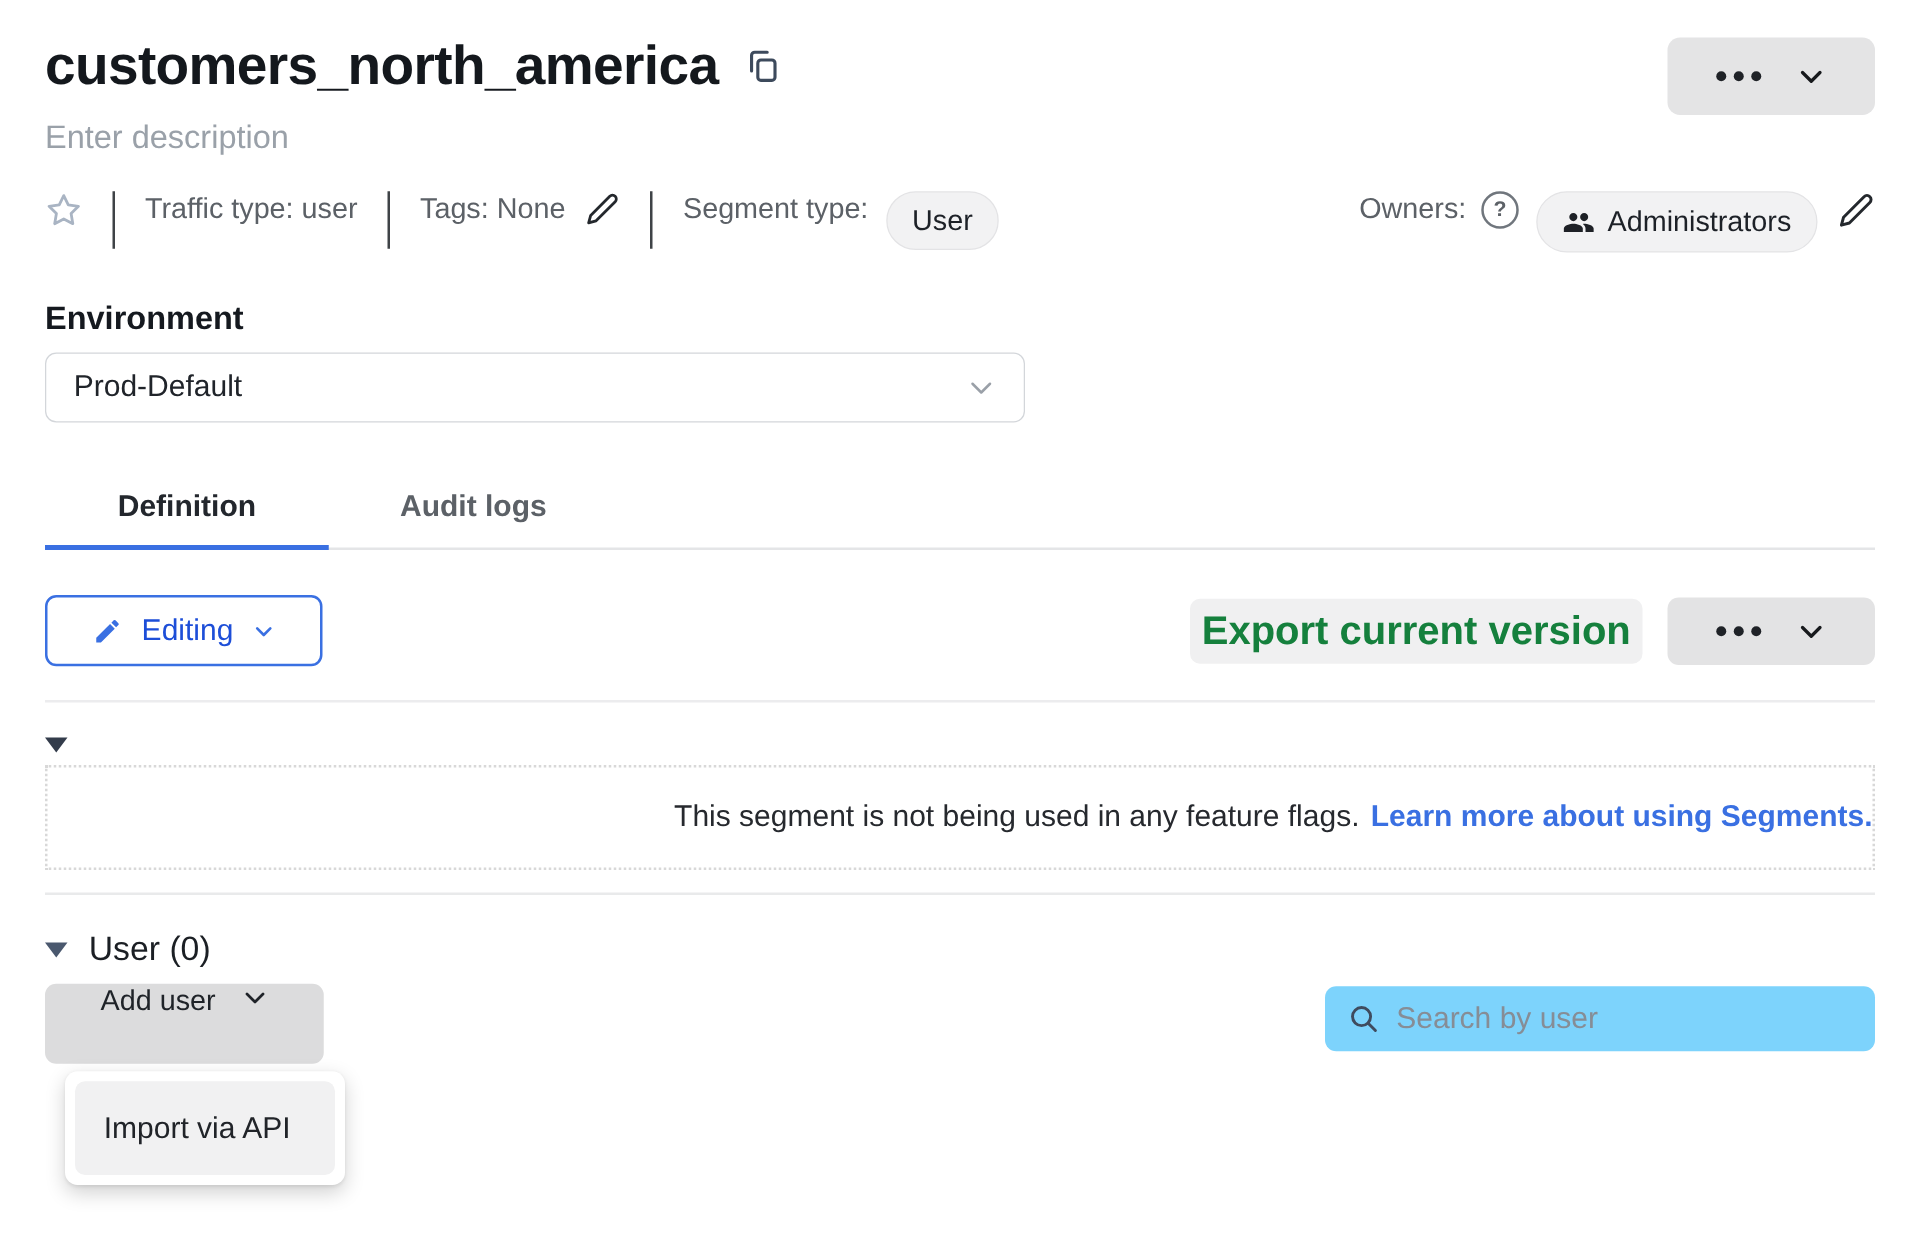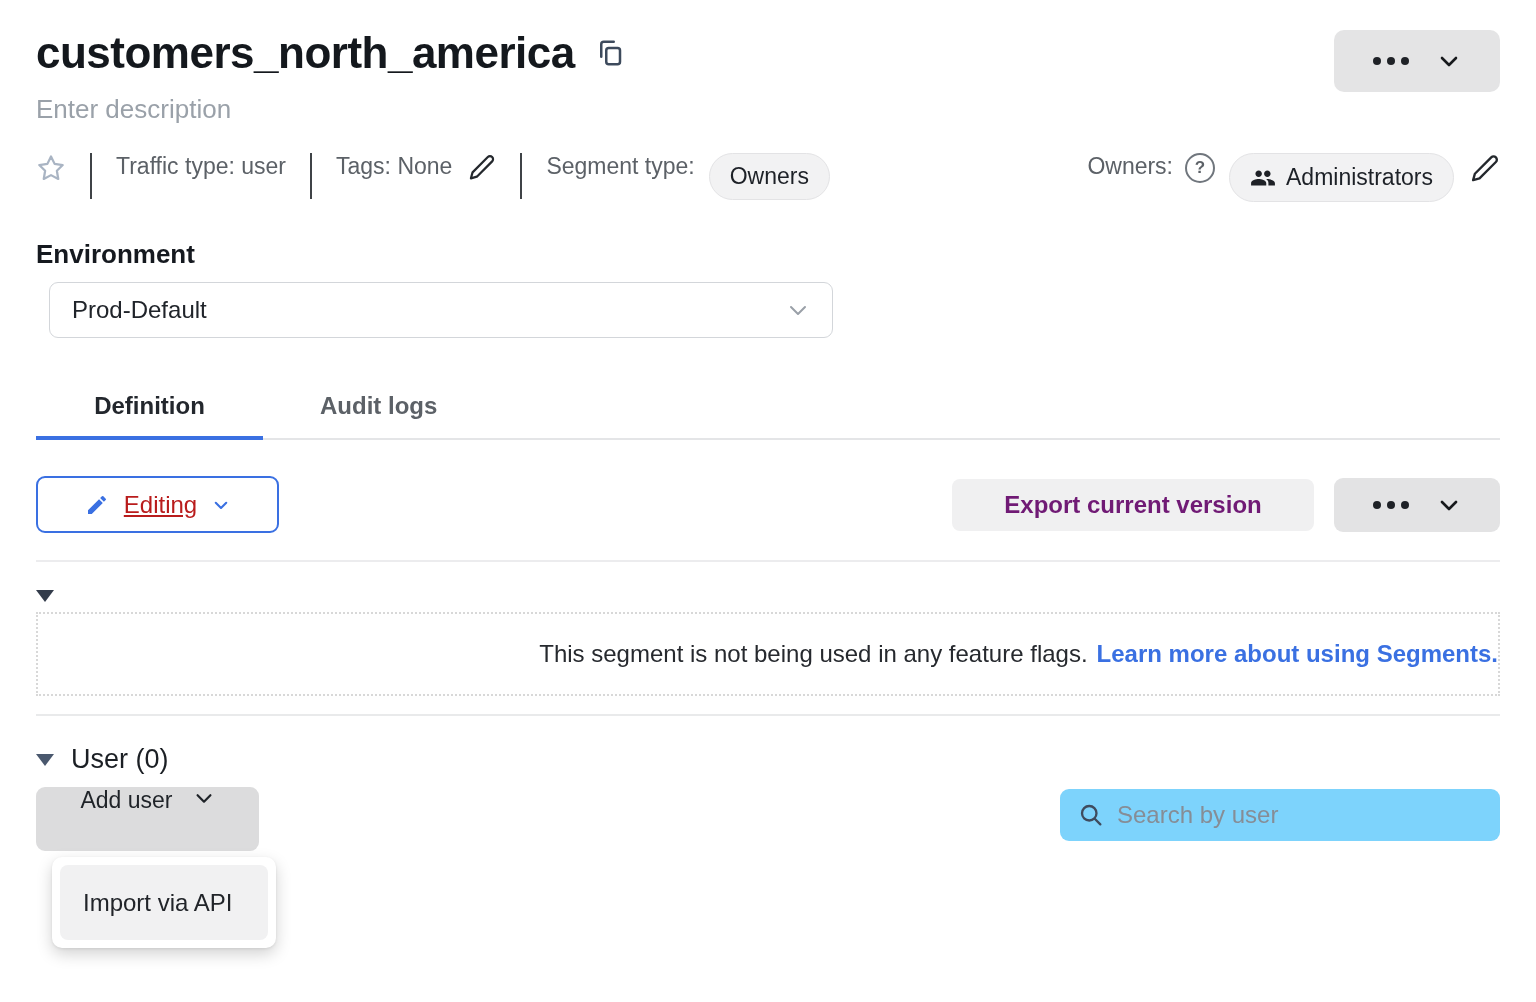--- a/index.html
+++ b/index.html
@@ -29,39 +29,39 @@
   .seg-pill { margin-left:14px; }
   .spacer { flex:1; }
   .help-btn { background:none; border:none; cursor:pointer; margin:0 14px 0 12px; display:inline-flex;
     width:30px; height:30px; border-radius:50%; border:2px solid #70767d; color:#5c6167;
     font-size:17px; align-items:center; justify-content:center; font-weight:700; }
   .owners-pill { padding:10px 20px; cursor:pointer; }
 
   
   .env-label { margin-top:36px; font-size:26px; font-weight:700; color:#15191f; }
   .select { margin-top:12px; width:784px; height:56px; border:1px solid #d3d6da; border-radius:9px;
-    display:flex; align-items:center; justify-content:space-between; padding:0 22px; cursor:pointer; background:#fff;margin-left:13px; }
+    display:flex; align-items:center; justify-content:space-between; padding:0 22px; cursor:pointer; background:#fff; }
   .select .value { font-size:24px; color:#20242a; }
 
   
   .tabs { margin-top:54px; display:flex; border-bottom:2px solid #e4e5e7; }
   .tab { font-size:24px; font-weight:600; color:#5c6167; padding-bottom:18px; cursor:pointer; position:relative; }
   .tab-definition { width:227px; text-align:center; }
   .tab-audit { margin-left:57px; }
   .tab.active { color:#23272d; font-weight:700; }
   .tab.active::after { content:""; position:absolute; left:0; right:0; bottom:-2px; height:4px; background:#3a70e2; }
 
   
   .toolbar { margin-top:36px; display:flex; justify-content:space-between; align-items:center; }
-  .editing-btn { width:243px; height:57px; background:#fff; border:2px solid #3a70e2; border-radius:9px;
-    color:#b91c1c; font-size:24px; display:flex; align-items:center; justify-content:center; gap:15px; cursor:pointer;
-    font-family:inherit;text-decoration:underline; }
+  .editing-btn { width:222px; height:57px; background:#fff; border:2px solid #3a70e2; border-radius:9px;
+    color:#1d4ed8; font-size:24px; display:flex; align-items:center; justify-content:center; gap:15px; cursor:pointer;
+    font-family:inherit; }
   .toolbar-right { display:flex; align-items:center; gap:20px; }
   .export-btn { width:362px; height:52px; background:#f0f0f1; border:none; border-radius:8px;
-    color:#701a75; font-size:24px; font-weight:600; cursor:default; font-family:inherit; }
+    color:#15803d; font-size:32px; font-weight:600; cursor:default; font-family:inherit; }
   .toolbar-more { width:166px; height:54px; border-radius:9px; background:#e3e3e4; }
 
   .divider { border:none; height:2px; background:#ececee; margin-top:27px; }
   .divider-2 { border:none; height:2px; background:#e9eaeb; margin-top:18px; }
 
   
   .section-heading { margin-top:28px; display:flex; align-items:center; gap:17px; cursor:pointer; }
   .section-heading .label { font-size:27px; color:#1b1f24; }
   .tri { width:0; height:0; border-left:9px solid transparent; border-right:9px solid transparent;
     border-top:12px solid #333c4b; }
@@ -134,21 +134,21 @@
     <span class="meta-text">Tags: None</span>
     <button class="pencil-btn">
       <span class="icon">
         <svg width="28" height="28" viewBox="0 0 24 24" fill="none" stroke="#24282d" stroke-width="1.9" stroke-linecap="round" stroke-linejoin="round">
           <path d="M17 3.5a2.6 2.6 0 1 1 3.7 3.7L7.6 20.3 2.5 21.7l1.4-5.1z"></path>
         </svg>
       </span>
     </button>
     <span class="vsep"></span>
     <span class="meta-text">Segment type:</span>
-    <span class="pill seg-pill">Owners</span>
+    <span class="pill seg-pill">User</span>
     <span class="spacer"></span>
     <span class="meta-text">Owners:</span>
     <button class="help-btn">
       <span>?</span>
     </button>
     <span class="pill owners-pill">
       <span class="icon">
         <svg width="26" height="26" viewBox="0 0 24 24" fill="#1e2126">
           <path d="M16 11c1.66 0 2.99-1.34 2.99-3S17.66 5 16 5s-3 1.34-3 3 1.34 3 3 3zm-8 0c1.66 0 2.99-1.34 2.99-3S9.66 5 8 5 5 6.34 5 8s1.34 3 3 3zm0 2c-2.33 0-7 1.17-7 3.5V19h14v-2.5c0-2.33-4.67-3.5-7-3.5zm8 0c-.29 0-.62.02-.97.05 1.16.84 1.97 1.97 1.97 3.45V19h6v-2.5c0-2.33-4.67-3.5-7-3.5z"></path>
         </svg>

